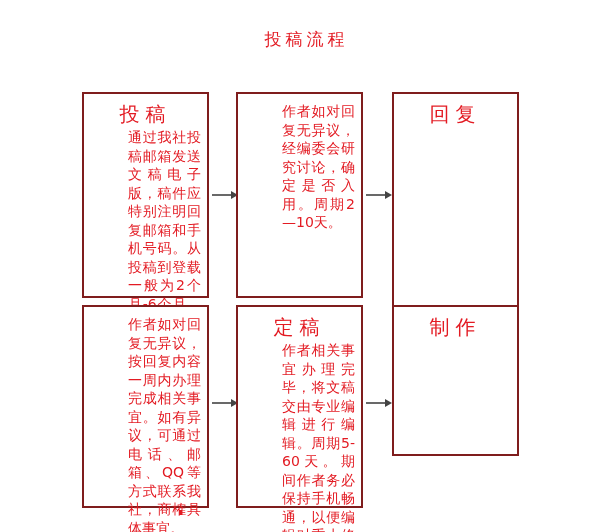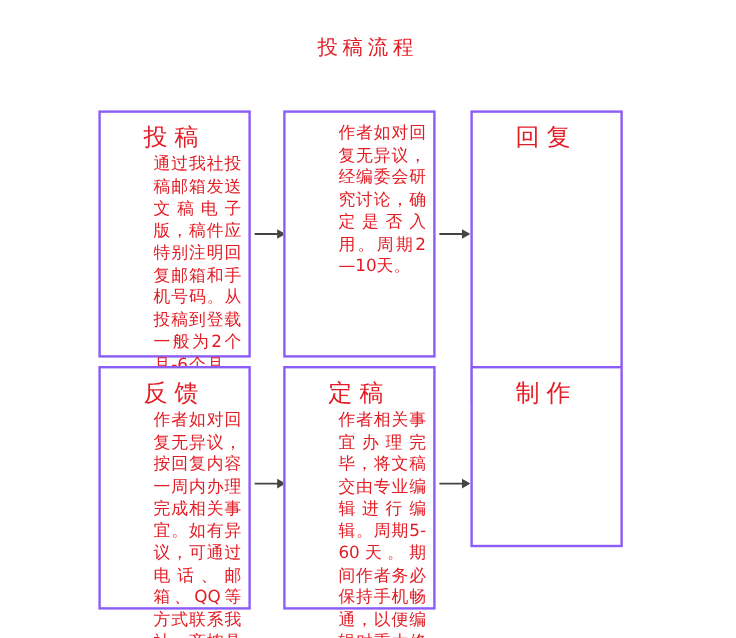--- a/index.html
+++ b/index.html
@@ -1,20 +1,20 @@
 <!DOCTYPE html>
 <html><head>
   <meta charset="utf-8">
   <style>
     html, body { margin: 0; padding: 0; background: #ffffff; }
     body { width: 613px; height: 532px; position: relative; overflow: hidden;
            font-family: "DejaVu Sans", "Liberation Sans", sans-serif; }
     .title { position: absolute; top: 28px; left: 0; width: 613px; text-align: center;
              color: #e31b23; font-size: 17px; letter-spacing: 4px; font-weight: normal; }
-    .box { position: absolute; width: 127px; border: 2px solid #8b5cf6; background: #ffffff;
+    .box { position: absolute; width: 127px; border: 2px solid #7f1d1d; background: #ffffff;
            box-sizing: border-box; padding: 8px 6px 0 6px; }
     .box-head { text-align: center; color: #e31b23; font-size: 20px; letter-spacing: 6px;
                 margin-bottom: 2px; line-height: 24px; }
     .box-body { color: #e31b23; font-size: 14px; line-height: 18.5px; text-align: justify; margin-left: 38px; }
     .arrow { position: absolute; width: 26px; height: 10px; }
     .arrow svg { display: block; }
   </style>
 </head>
 <body>
 
@@ -41,21 +41,20 @@
       <line x1="0" y1="5" x2="20" y2="5" stroke="#444" stroke-width="1.6"></line>
       <polygon points="19,1 26,5 19,9" fill="#444"></polygon>
     </svg>
 </div>
 
 <div class="box" style="left:392px; top:92px; height:244px;">
   <div class="box-head">回复</div>
 </div>
 
 <div class="box" style="left:82px; top:305px; height:203px;">
-  <div class="box-head">反馈</div>
   <div class="box-body">作者如对回复无异议，按回复内容一周内办理完成相关事宜。如有异议，可通过电话、邮箱、QQ等方式联系我社，商榷具体事宜。</div>
 </div>
 
 <div class="arrow" style="left:212px; top:398px;">
   <svg width="26" height="10" viewBox="0 0 26 10">
       <line x1="0" y1="5" x2="20" y2="5" stroke="#444" stroke-width="1.6"></line>
       <polygon points="19,1 26,5 19,9" fill="#444"></polygon>
     </svg>
 </div>
 

